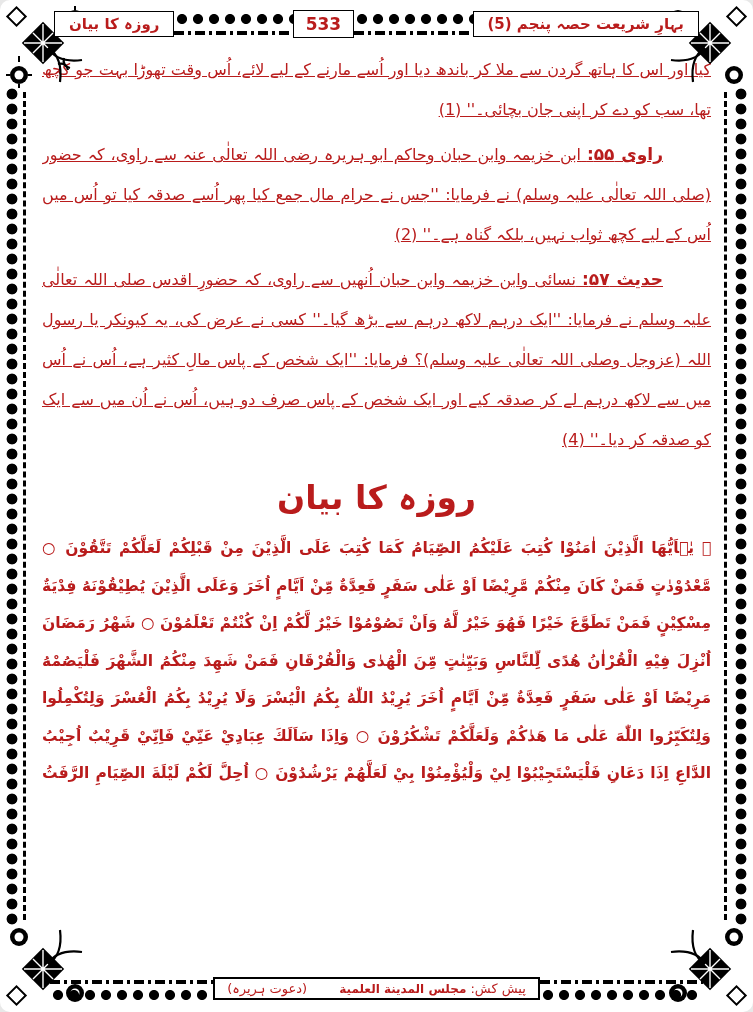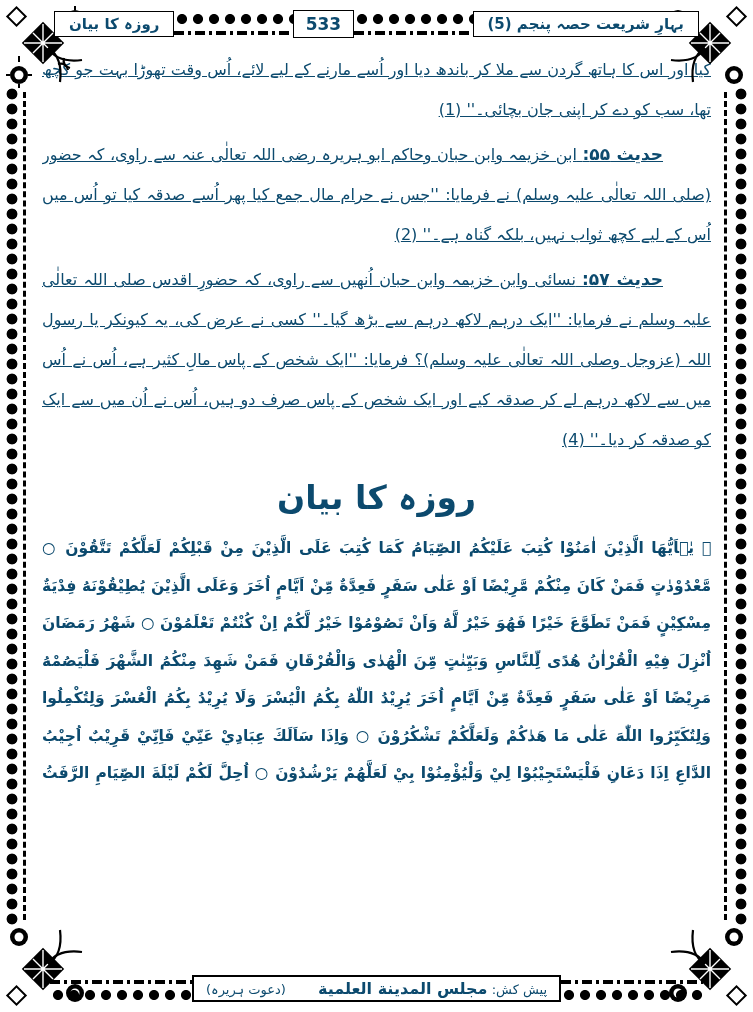--- a/index.html
+++ b/index.html
@@ -1,17 +1,17 @@
 <!DOCTYPE html>
 <html lang="ur"><head>
 <meta charset="utf-8">
 <style>
   html,body{margin:0;padding:0;background:#e8e8e8;}
   .page{position:relative;width:753px;height:1012px;background:#fff;margin:0 auto;overflow:hidden;
-        font-family:"DejaVu Sans",sans-serif;color:#0c4a6e;}
+        font-family:"DejaVu Sans",sans-serif;color:#b91c1c;border-radius:10px;}
 
   
   .corner{position:absolute;width:92px;height:92px;z-index:1;}
   .corner.tl{top:2px;left:2px;}
   .corner.tr{top:2px;right:2px;transform:scaleX(-1);}
   .corner.bl{bottom:2px;left:2px;transform:scaleY(-1);}
   .corner.br{bottom:2px;right:2px;transform:scale(-1,-1);}
 
   .side-chain{position:absolute;width:14px;top:86px;bottom:86px;z-index:0;
     background-image:radial-gradient(circle at 7px 8px,#000 5px,transparent 5.8px);
@@ -37,21 +37,21 @@
 
   .frow{position:absolute;left:50px;right:50px;bottom:9px;height:30px;display:flex;align-items:center;z-index:2;}
   .fchain{flex:1;height:24px;min-width:20px;
     background-image:
       repeating-linear-gradient(90deg,#000 0 10px,transparent 10px 14px,#000 14px 17px,transparent 17px 21px),
       radial-gradient(circle at 8px 7px,#000 4.6px,transparent 5.4px);
     background-size:21px 3.5px,16px 14px;
     background-repeat:repeat-x,repeat-x;
     background-position:0 4px,0 12px;}
   .fbox{border:2px solid #000;background:#fff;padding:2px 12px;font-size:13px;white-space:nowrap;}
-  .fbox b{font-size:16px;margin-left:28px;}
+  .fbox b{font-size:12px;margin-left:28px;}
 
   
   .content{position:absolute;top:50px;left:42px;right:42px;bottom:48px;direction:rtl;overflow:hidden;}
   .urdu{font-size:16px;line-height:40px;text-align:justify;margin:0 0 4px 0;text-decoration:underline;}
   .hadith{text-indent:48px;}
   .hlabel{font-weight:bold;font-size:17px;}
   .chapter-heading{font-size:33px;font-weight:bold;text-align:center;margin:16px 0 10px 0;line-height:44px;}
   .intro{font-size:16.5px;line-height:34px;text-align:right;margin:0 0 6px 0;}
   .quran{font-weight:bold;font-size:15.5px;}
   .qline{line-height:37.5px;height:37.5px;overflow:hidden;text-align:justify;text-align-last:justify;}
@@ -141,21 +141,21 @@
     <div class="chain"></div>
     <div class="hbox num">533</div>
     <div class="chain"></div>
     <div class="hbox" dir="rtl">بہارِ شریعت حصہ پنجم (5)</div>
   </div>
 
   <div class="content">
 
     <p class="urdu">کیا اور اس کا ہاتھ گردن سے ملا کر باندھ دیا اور اُسے مارنے کے لیے لائے، اُس وقت تھوڑا بہت جو کچھ تھا، سب کو دے کر اپنی جان بچائی۔'' (1)</p>
 
-    <p class="urdu hadith"><span class="hlabel">حدیث ۵۵:</span> <span>ابن خزیمہ وابن حبان وحاکم ابو ہریرہ رضی اللہ تعالٰی عنہ سے راوی، کہ حضور (صلی اللہ تعالٰی علیہ وسلم) نے فرمایا: ''جس نے حرام مال جمع کیا پھر اُسے صدقہ کیا تو اُس میں اُس کے لیے کچھ ثواب نہیں، بلکہ گناہ ہے۔'' (2)</span></p>
+    <p class="urdu hadith"><span class="hlabel">راوی ۵۵:</span> <span>ابن خزیمہ وابن حبان وحاکم ابو ہریرہ رضی اللہ تعالٰی عنہ سے راوی، کہ حضور (صلی اللہ تعالٰی علیہ وسلم) نے فرمایا: ''جس نے حرام مال جمع کیا پھر اُسے صدقہ کیا تو اُس میں اُس کے لیے کچھ ثواب نہیں، بلکہ گناہ ہے۔'' (2)</span></p>
 
 
     <p class="urdu hadith"><span class="hlabel">حدیث ۵۷:</span> <span>نسائی وابن خزیمہ وابن حبان اُنھیں سے راوی، کہ حضورِ اقدس صلی اللہ تعالٰی علیہ وسلم نے فرمایا: ''ایک درہم لاکھ درہم سے بڑھ گیا۔'' کسی نے عرض کی، یہ کیونکر یا رسول اللہ (عزوجل وصلی اللہ تعالٰی علیہ وسلم)؟ فرمایا: ''ایک شخص کے پاس مالِ کثیر ہے، اُس نے اُس میں سے لاکھ درہم لے کر صدقہ کیے اور ایک شخص کے پاس صرف دو ہیں، اُس نے اُن میں سے ایک کو صدقہ کر دیا۔'' (4)</span></p>
 
     <div class="chapter-heading">روزہ کا بیان</div>
 
 
     <div class="quran">
       <div class="qline">﴿ يٰۤاَيُّهَا الَّذِيْنَ اٰمَنُوْا كُتِبَ عَلَيْكُمُ الصِّيَامُ كَمَا كُتِبَ عَلَى الَّذِيْنَ مِنْ قَبْلِكُمْ لَعَلَّكُمْ تَتَّقُوْنَ ○ اَيَّامًا</div>
       <div class="qline">مَّعْدُوْدٰتٍ فَمَنْ كَانَ مِنْكُمْ مَّرِيْضًا اَوْ عَلٰى سَفَرٍ فَعِدَّةٌ مِّنْ اَيَّامٍ اُخَرَ وَعَلَى الَّذِيْنَ يُطِيْقُوْنَهُ فِدْيَةٌ طَعَامُ</div>

